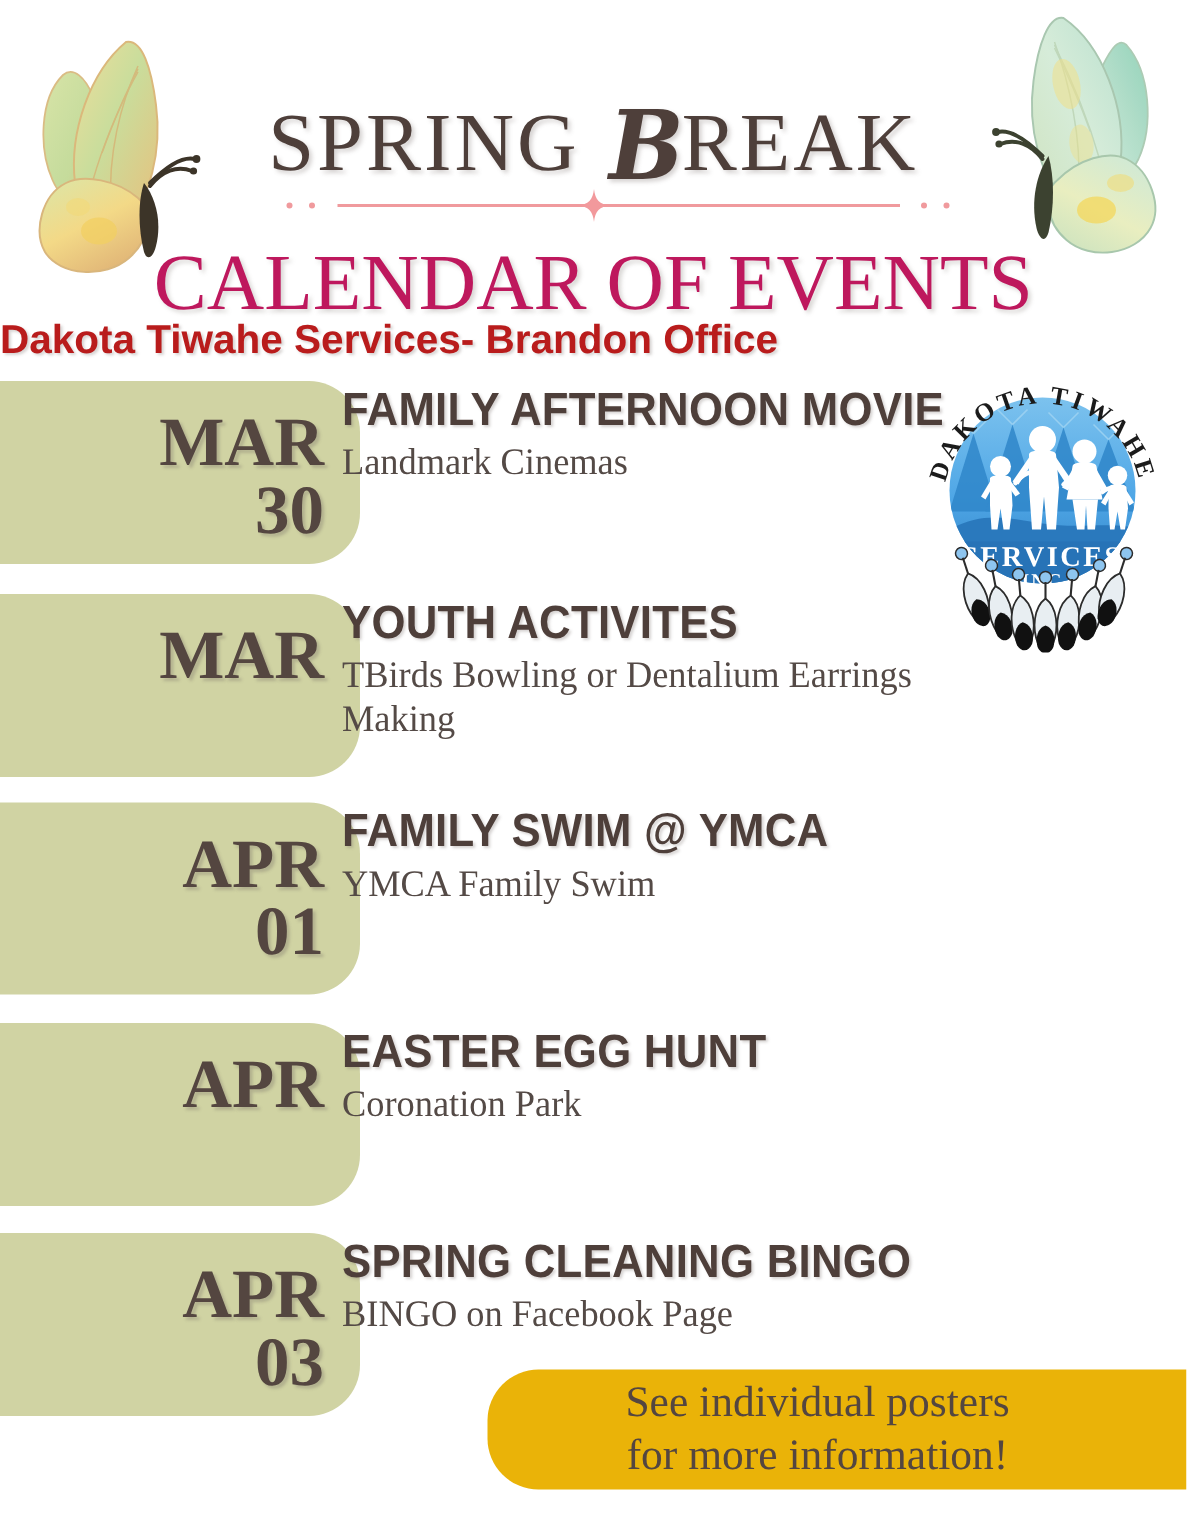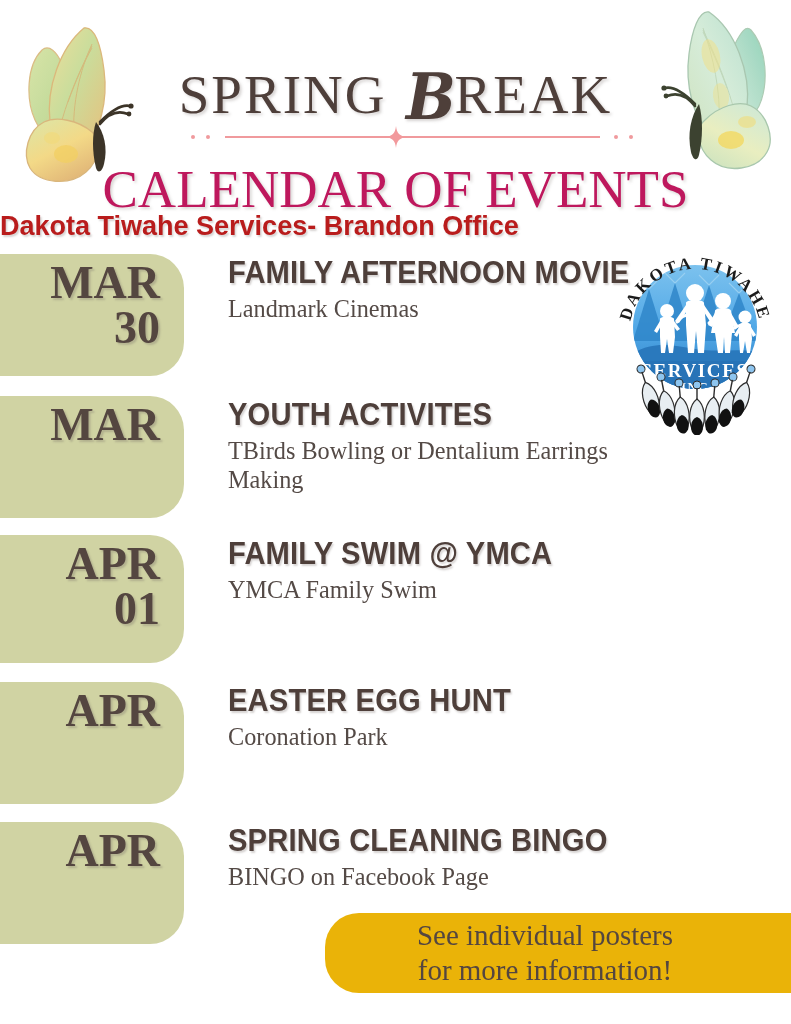--- a/index.html
+++ b/index.html
@@ -147,25 +147,25 @@
   
   .event-row {
     position: absolute;
     left: 0;
     width: 791px;
   }
   .date-pill {
     position: absolute;
     left: 0;
     top: 0;
-    width: 184px;
+    width: 240px;
     background: #d0d3a3;
     border-radius: 0 34px 34px 0;
     box-sizing: border-box;
-    padding: 6px 24px 6px 0;
+    padding: 18px 24px 6px 0;
     text-align: right;
   }
   .date-mon, .date-day {
     font-family: "Liberation Serif", serif;
     color: #544640;
     font-weight: 700;
     line-height: 0.98;
     text-shadow: 2px 2px 2px rgba(110,100,95,0.30);
     display: block;
   }
@@ -497,20 +497,21 @@
     </div>
     <div class="event-text">
       <div class="event-title">EASTER EGG HUNT</div>
       <div class="event-desc">Coronation Park</div>
     </div>
   </div>
 
   <div class="event-row" style="top:822px;">
     <div class="date-pill" style="height:122px;">
       <span class="date-mon">APR</span>
+      <span class="date-day">03</span>
     </div>
     <div class="event-text">
       <div class="event-title">SPRING CLEANING BINGO</div>
       <div class="event-desc">BINGO on Facebook Page</div>
     </div>
   </div>
 
   <div id="note-box">
     <div class="note-inner">
       <span>See individual posters</span>

